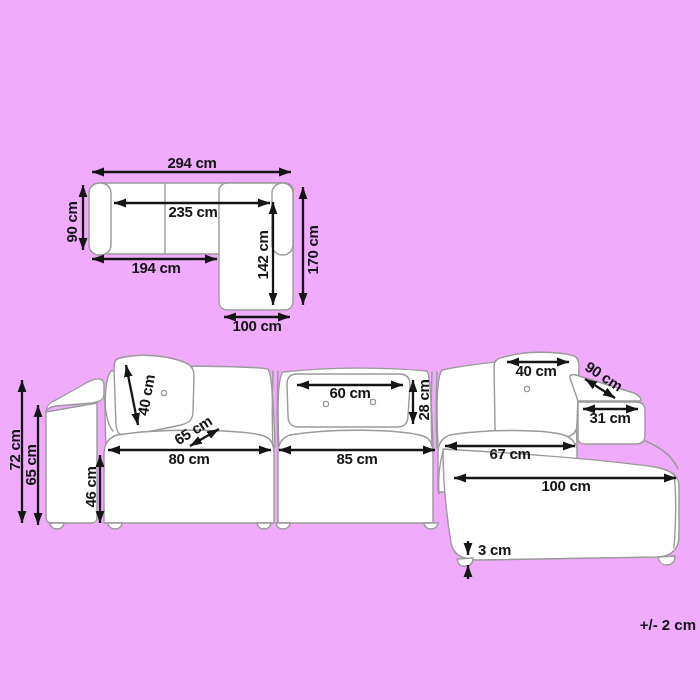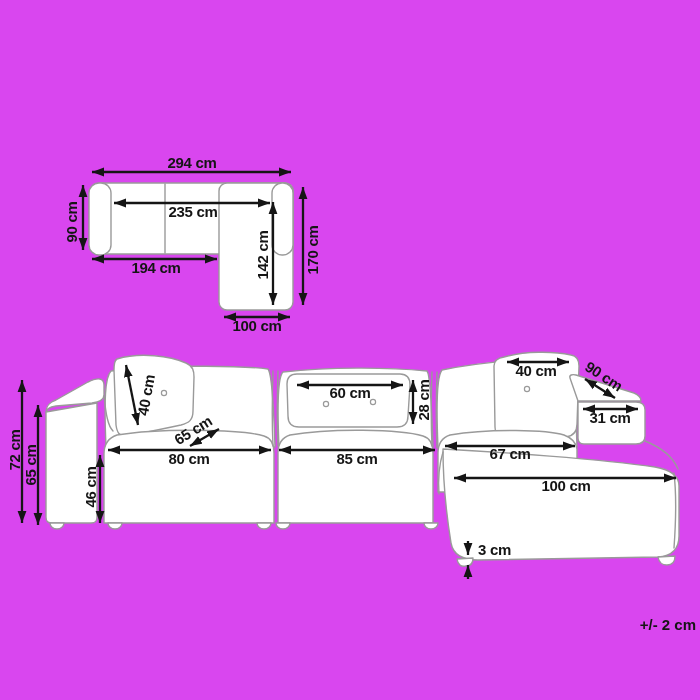--- a/index.html
+++ b/index.html
@@ -1,19 +1,19 @@
 <!DOCTYPE html>
 <html><head>
 <meta charset="utf-8">
 <style>
   html,body{margin:0;padding:0;background:#ffffff;}
   .canvas{
     position:relative;
     width:700px;height:700px;
-    background:#d946ef;
+    background:#f0abfc;
     font-family:"Liberation Sans","DejaVu Sans",sans-serif;
     overflow:hidden;
   }
   svg{display:block;}
   .sofa{stroke:#9a9a9a;stroke-width:1.4;fill:#ffffff;stroke-linejoin:round;stroke-linecap:round;}
   .sofa-open{stroke:#9a9a9a;stroke-width:1.4;fill:none;stroke-linejoin:round;stroke-linecap:round;}
   .btn{stroke:#9a9a9a;stroke-width:1.2;fill:#ffffff;}
   .dim{stroke:#151515;stroke-width:2.3;fill:none;}
   .dimlabel{
     font-family:"Liberation Sans","DejaVu Sans",sans-serif;

